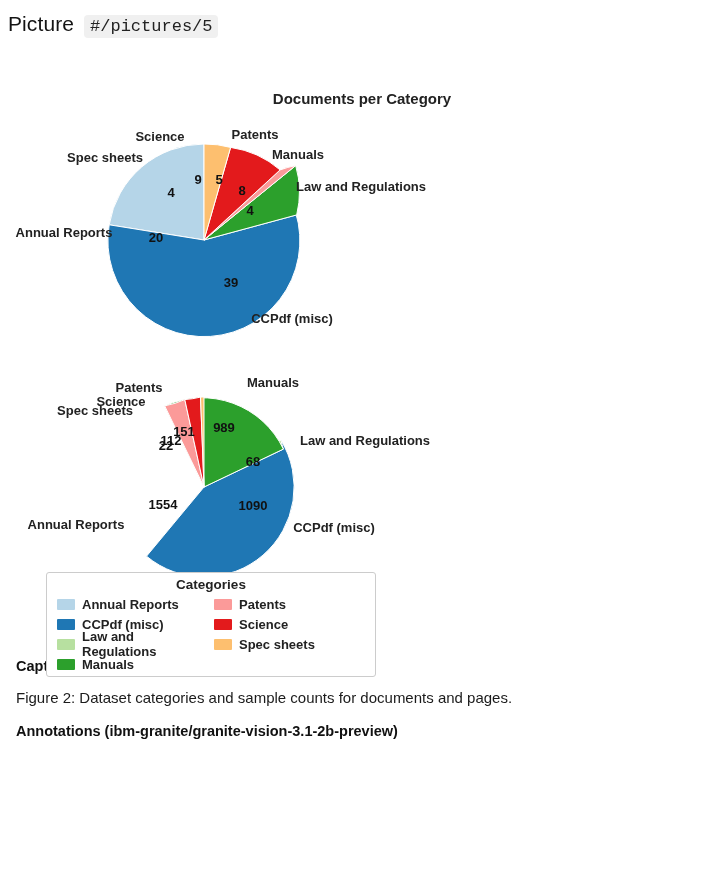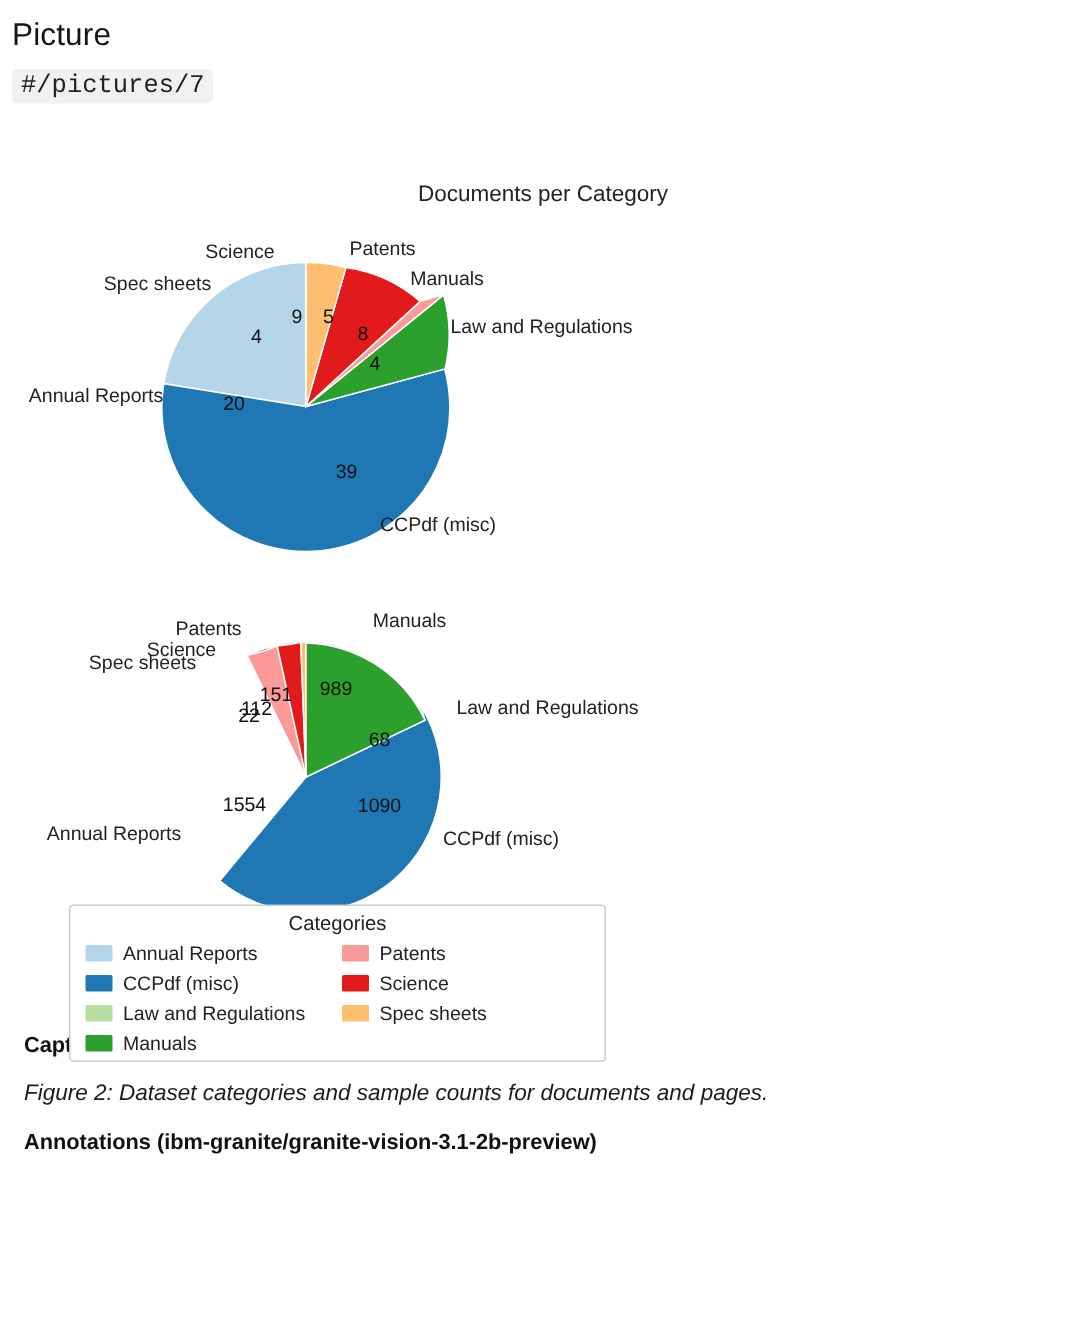--- a/index.html
+++ b/index.html
@@ -17,40 +17,40 @@
   .page {
     padding: 10px 8px 0 8px;
     box-sizing: border-box;
     width: 724px;
   }
   .title-row {
     display: flex;
     align-items: baseline;
     gap: 10px;
     margin: 2px 0 6px 0;
-    flex-direction: column;
   }
   .title-text {
     font-size: 21px;
     font-weight: 400;
     color: #141414;
     letter-spacing: .1px;
   }
   .title-code {
     font-family: "Liberation Mono", monospace;
     font-size: 17px;
     background: #f0f0f0;
     color: #222;
     padding: 2px 6px;
     border-radius: 4px;
   }
   .figure-area {
     position: relative;
     width: 708px;
     height: 600px;
+    font-weight: bold;
   }
 
   .chart-title {
     position: absolute;
     font-size: 15px;
     color: #222;
     text-align: center;
     width: 100%;
     left: 0;
   }
@@ -77,21 +77,21 @@
     font-family: "Liberation Sans", sans-serif;
     font-size: 13px;
     fill: #222;
   }
 
   
   .legend {
     position: absolute;
     left: 38px;
     top: 528px;
-    width: 358px;
+    width: 330px;
     height: 105px;
     border: 1px solid #cccccc;
     border-radius: 3px;
     background: #ffffff;
     box-sizing: border-box;
   }
   .legend-title {
     text-align: center;
     font-size: 13.5px;
     color: #222;
@@ -128,31 +128,30 @@
     font-weight: bold;
     margin: 14px 0 12px 0;
     color: #111;
   }
   .section p {
     font-size: 15px;
     line-height: 1.55;
     margin: 0 0 14px 0;
     color: #1b1b1b;
     max-width: 700px;
-    font-style: italic;
   }
 </style>
 </head>
 <body>
 
 <div class="page">
 
   <div class="title-row">
     <span class="title-text">Picture</span>
-    <span class="title-code">#/pictures/7</span>
+    <span class="title-code">#/pictures/5</span>
   </div>
 
   <div class="figure-area">
 
     <div class="chart-title" id="chart1-title">Documents per Category</div>
 
     <svg class="pie-svg" viewBox="0 0 708 600">
 
       <g>
 

